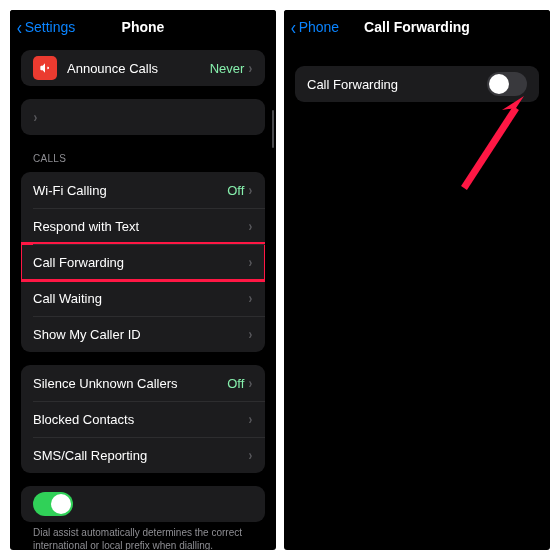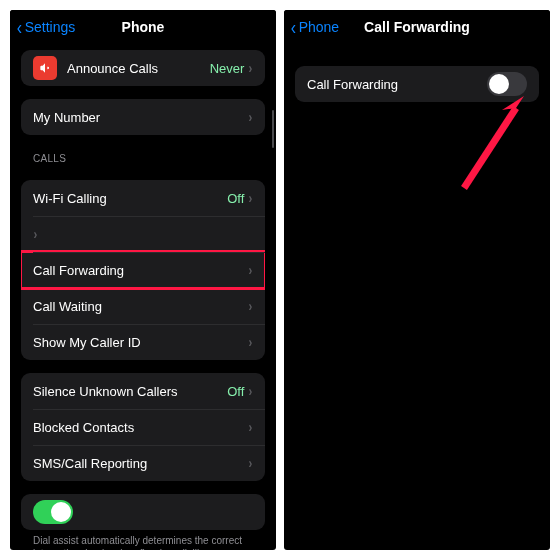--- a/index.html
+++ b/index.html
@@ -16,21 +16,21 @@
   .group { background:#1c1c1e; border-radius:9px; overflow:hidden; margin-top:13px; }
   .group.first { margin-top:6px; }
   .cell { display:flex; align-items:center; min-height:36px; padding:0 12px; position:relative; }
   .cell + .cell::before { content:""; position:absolute; left:12px; right:0; top:0; height:1px; background:#2d2d2f; }
   .cell .icon { width:24px; height:24px; border-radius:5px; background:#eb3b30; margin-right:10px; display:flex; align-items:center; justify-content:center; }
   .cell .icon svg { width:14px; height:14px; fill:#fff; }
   .cell .label { color:#fff; font-size:13px; flex:1; }
   .cell .detail { color:#86efac; font-size:13px; margin-right:4px; }
   .cell .disc { color:#59595d; font-size:14px; font-weight:600; transform:scaleX(0.8); }
   .section-header { color:#8e8e93; font-size:10px; letter-spacing:0.3px; padding:18px 12px 4px 12px; }
-  .group.after-header { margin-top:12px; }
+  .group.after-header { margin-top:4px; }
   .highlight { outline:3px solid #ff1744; outline-offset:-1px; z-index:2; }
   
   .switch { width:40px; height:24px; border-radius:13px; position:relative; }
   .switch.on { background:#30d158; }
   .switch.off { background:#39393d; }
   .switch .knob { width:20px; height:20px; border-radius:50%; background:#fff; position:absolute; top:2px; }
   .switch.on .knob { right:2px; }
   .switch.off .knob { left:2px; }
   
   .footer { color:#8e8e93; font-size:10px; line-height:1.25; padding:5px 12px 0 12px; }
@@ -63,33 +63,33 @@
               </svg>
           </span>
           <span class="label">Announce Calls</span>
           <span class="detail">Never</span>
           <span class="disc">›</span>
         </div>
       </div>
 
       <div class="group">
         <div class="cell">
-          <span class="label">My Number</span>
           <span class="disc">›</span>
         </div>
       </div>
 
       <div class="section-header">CALLS</div>
       <div class="group after-header">
         <div class="cell">
           <span class="label">Wi-Fi Calling</span>
           <span class="detail">Off</span>
           <span class="disc">›</span>
         </div>
         <div class="cell">
+          <span class="label">Respond with Text</span>
           <span class="disc">›</span>
         </div>
         <div class="cell highlight">
           <span class="label">Call Forwarding</span>
           <span class="disc">›</span>
         </div>
         <div class="cell">
           <span class="label">Call Waiting</span>
           <span class="disc">›</span>
         </div>

